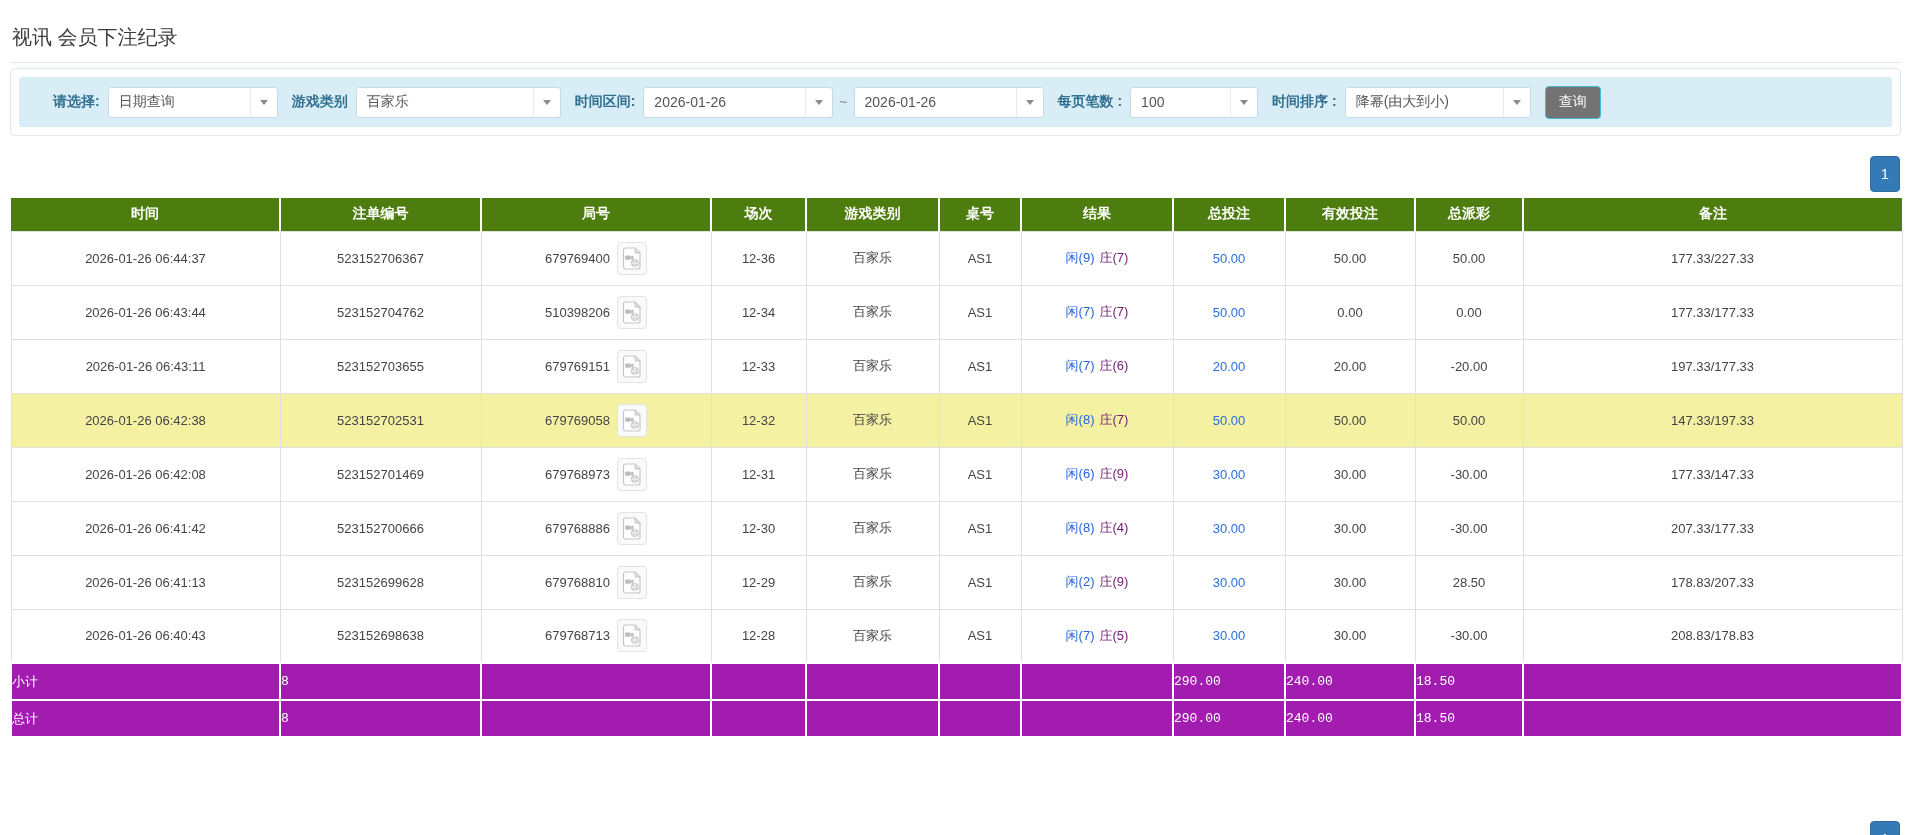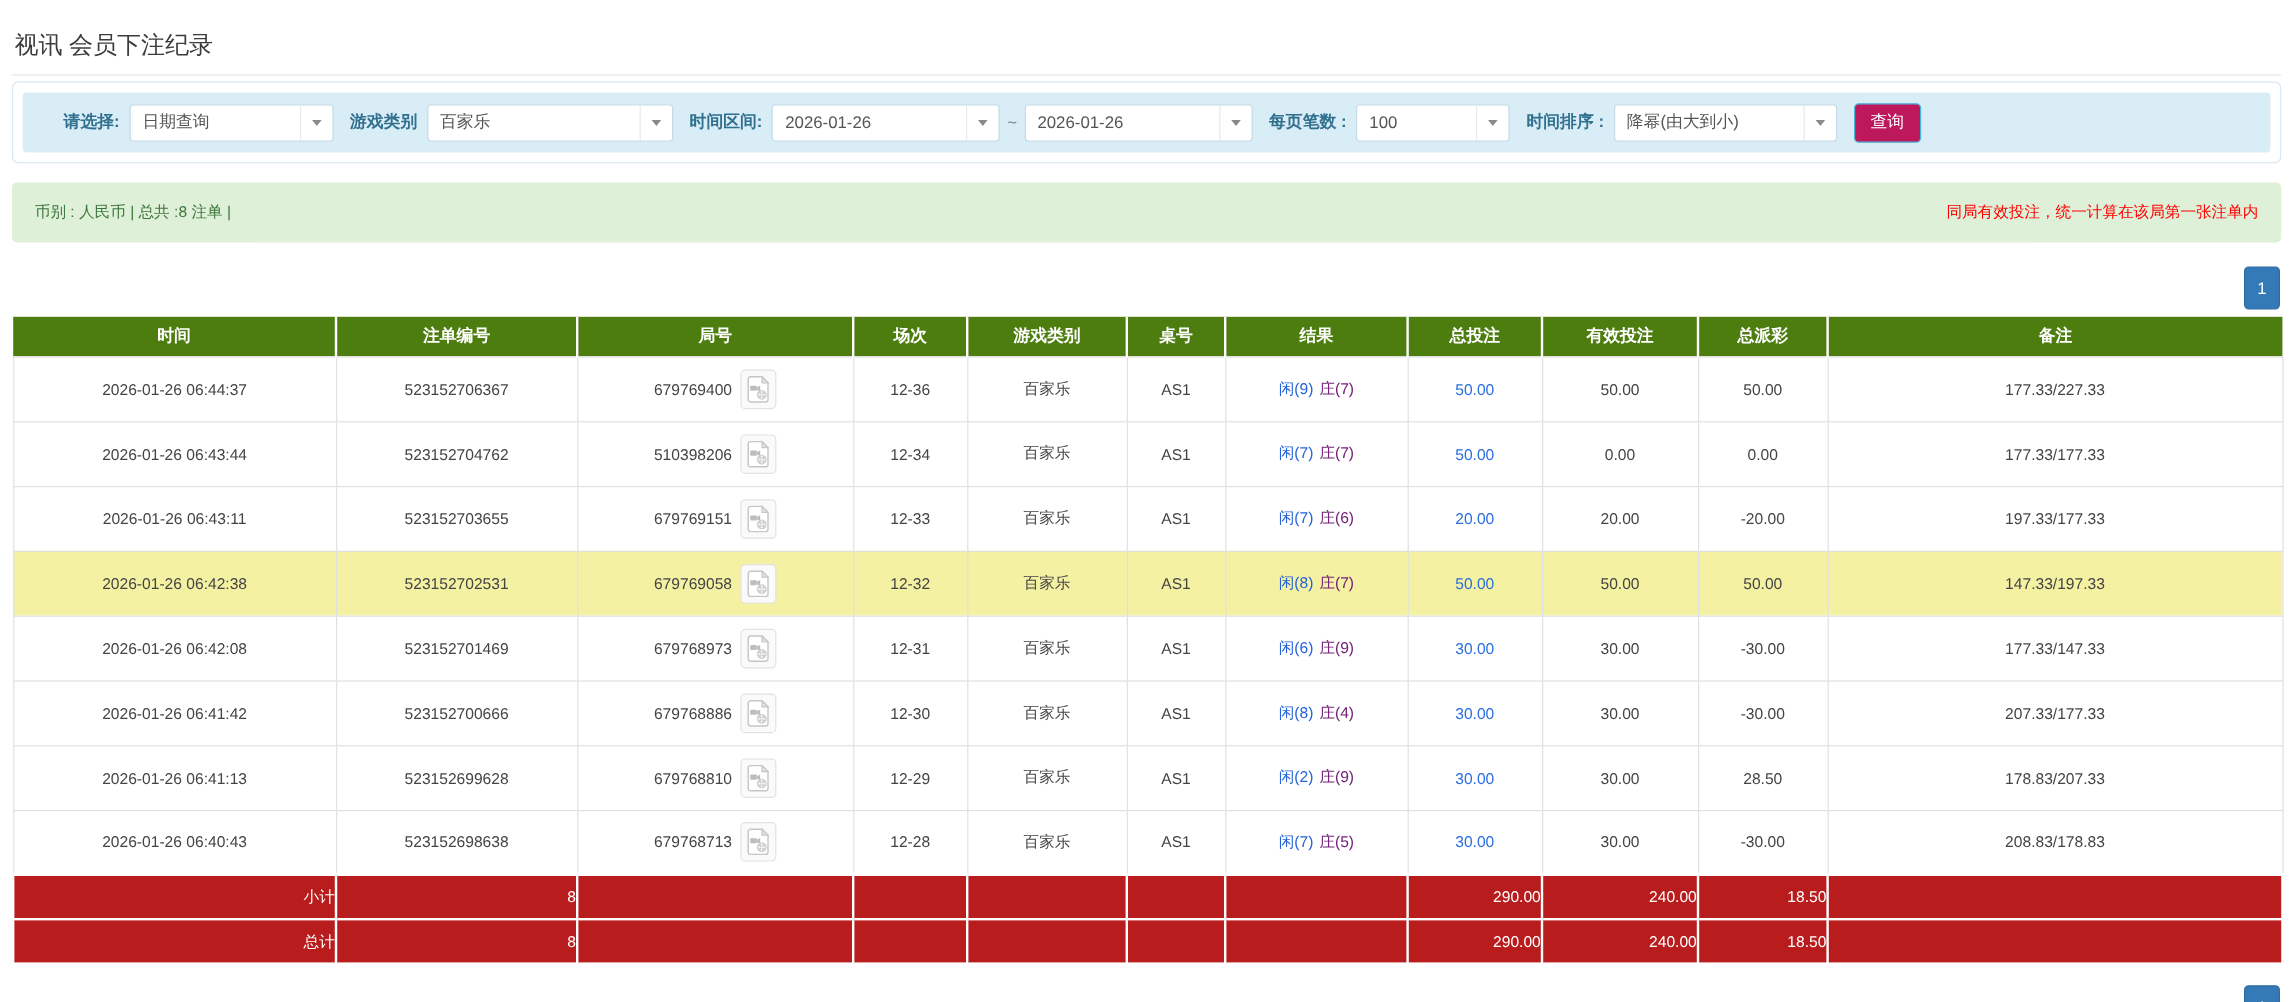--- a/index.html
+++ b/index.html
@@ -14,21 +14,21 @@
   
   .filter-panel { margin: 5px 10px 0; border: 1px solid #d9e8f1; border-radius: 5px; padding: 8px; background: #fff; }
   .filter-bar { background: #d9edf7; border-radius: 3px; height: 50px; display: flex; align-items: center; padding: 0 18px; }
   .f-label { color: #31708f; font-weight: bold; font-size: 14px; white-space: nowrap; margin: 0 8px 0 14px; }
   .f-label:first-child { margin-left: 16px; }
   .selectbox { display: flex; align-items: stretch; background: #fff; border: 1px solid #c5dbe8; border-radius: 3px; height: 31px; }
   .selectbox .val { display: flex; align-items: center; padding: 0 10px; font-size: 14px; color: #555; white-space: nowrap; }
   .selectbox .caret-box { width: 27px; border-left: 1px solid #e3ecf2; display: flex; align-items: center; justify-content: center; }
   .caret { width: 0; height: 0; border-left: 4px solid transparent; border-right: 4px solid transparent; border-top: 5px solid #8a8a8a; }
   .tilde { color: #7a8a94; font-size: 14px; margin: 0 6px; }
-  .btn-query { margin-left: 14px; background: #be185d; border: 1px solid #46b8da; color: #fff; border-radius: 4px;
+  .btn-query { margin-left: 14px; background: #737373; border: 1px solid #46b8da; color: #fff; border-radius: 4px;
     height: 33px; padding: 0 13px; font-size: 14px; cursor: pointer; }
 
   
   .info-bar { margin: 16px 10px 0; background: #dff0d8; border: 1px solid #dff0d8; border-radius: 4px; height: 50px;
     display: flex; align-items: center; justify-content: space-between; padding: 0 18px; }
   .info-summary { color: #3c763d; font-size: 13px; }
   .info-notice { color: #ff0000; font-size: 13px; }
 
   
   .pagination-row { margin: 20px 11px 6px; display: flex; justify-content: flex-end; }
@@ -45,22 +45,22 @@
   tr.row-hl td { background: #f5f1a3; }
   .res-p { color: #2563d9; margin-right: 5px; }
   .res-b { color: #701a75; }
   .amt-link { color: #2a6fdd; cursor: pointer; }
   td.neg { color: #ee2013; }
   .round-num { vertical-align: middle; }
   .video-btn { display: inline-flex; align-items: center; justify-content: center; width: 30px; height: 33px;
     border: 1px solid #e2e2e2; border-radius: 4px; background: #fafafa; margin-left: 7px; vertical-align: middle; cursor: pointer; }
 
   
-  tr.summary-row td { background: #b91c1c; color: #fff; height: 37px; font-size: 13px; text-align: right;
-    border: 2px solid #fff; }
+  tr.summary-row td { background: #a21caf; color: #fff; height: 37px; font-size: 13px; text-align: left;
+    border: 2px solid #fff; font-family: Liberation Mono, monospace; }
 </style>
 </head>
 <body>
 
 <div class="page">
 
   <div class="title-wrap">
     <h1 class="page-title">视讯 会员下注纪录</h1>
   </div>
 
@@ -110,24 +110,20 @@
         <span class="val">降幂(由大到小)</span>
         <span class="caret-box" style="margin-left:auto">
             <span class="caret"></span>
           </span>
       </div>
 
       <button class="btn-query">查询</button>
     </div>
   </div>
 
-  <div class="info-bar">
-    <span class="info-summary">币别 : 人民币 | 总共 :8 注单 |</span>
-    <span class="info-notice">同局有效投注，统一计算在该局第一张注单内</span>
-  </div>
 
   <div class="pagination-row">
     <div class="page-btn">1</div>
   </div>
 
   <table class="records-table">
     <colgroup>
         <col style="width: 269px;">
         <col style="width: 201px;">
         <col style="width: 230px;">

